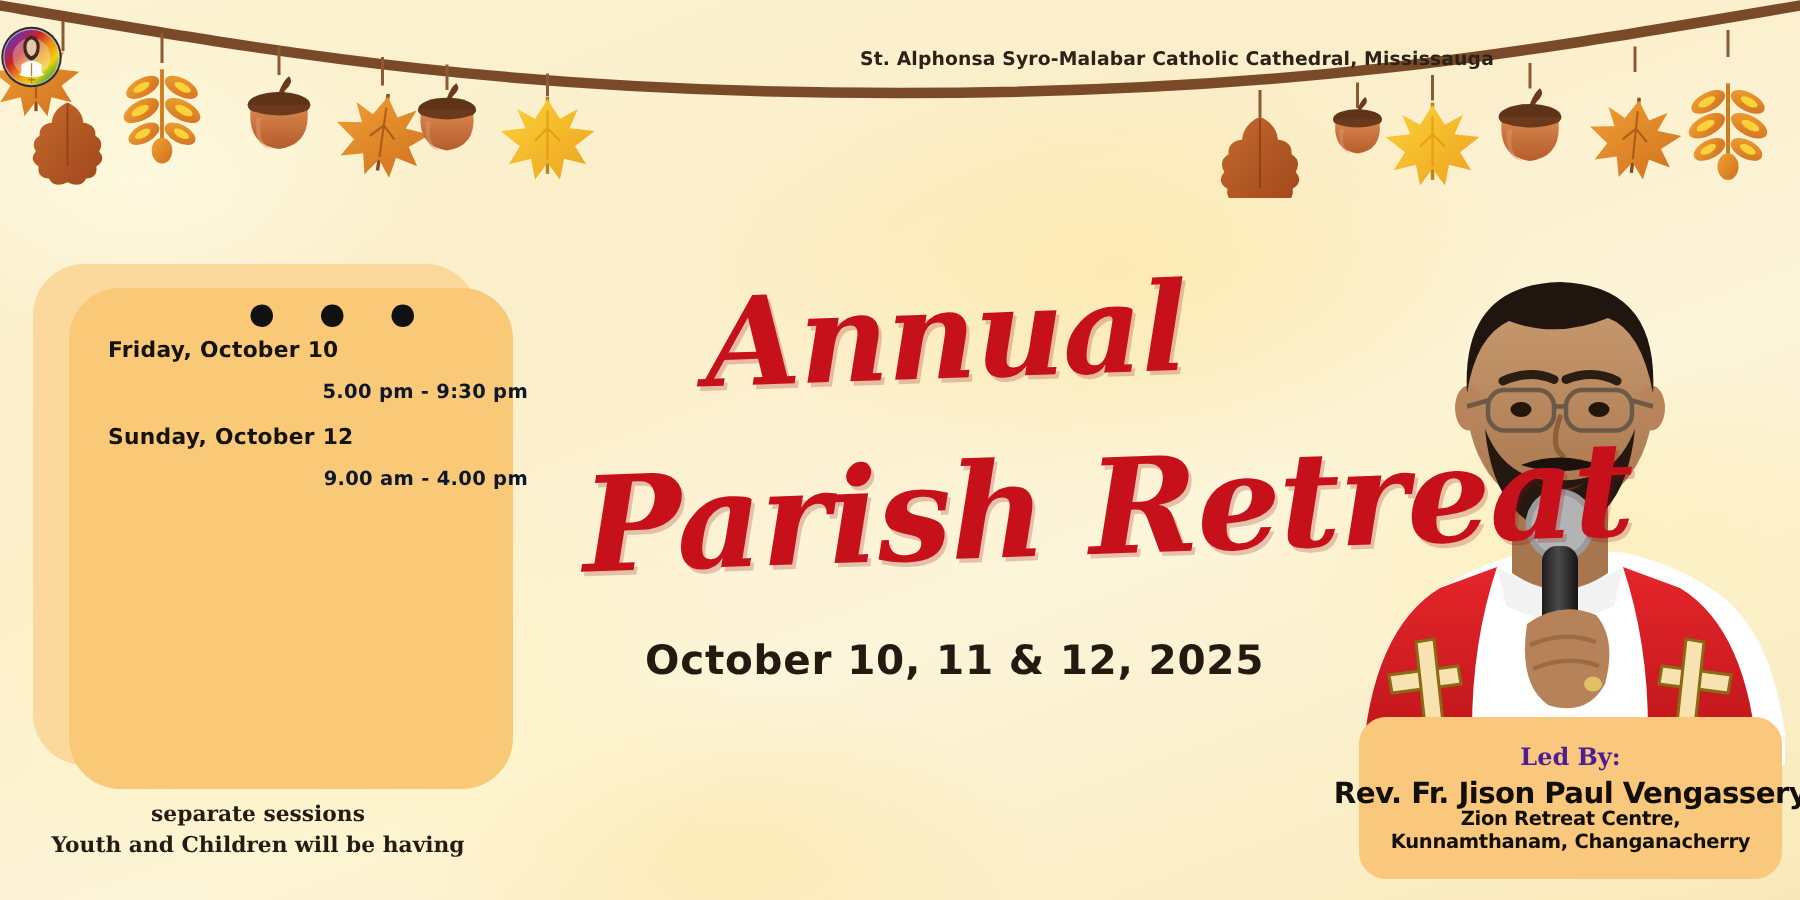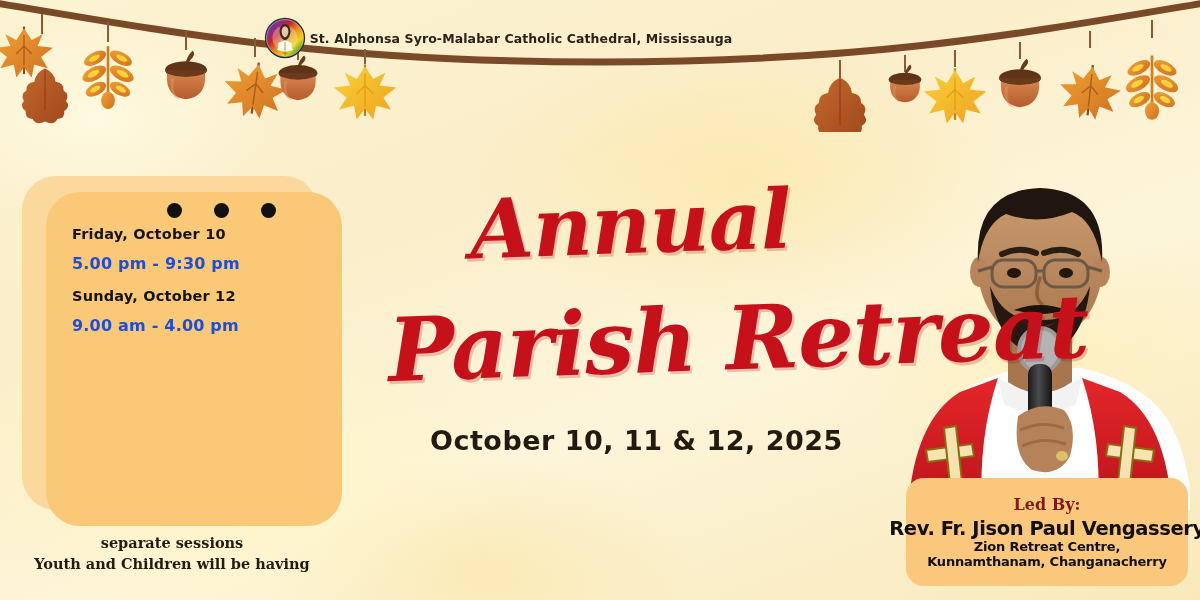--- a/index.html
+++ b/index.html
@@ -16,21 +16,21 @@
       radial-gradient(ellipse 330px 180px at 88% 60%, rgba(253,240,190,0.85) 0%, rgba(253,240,190,0) 70%),
       radial-gradient(ellipse 300px 160px at 40% 95%, rgba(249,228,160,0.55) 0%, rgba(249,228,160,0) 72%),
       radial-gradient(ellipse 260px 150px at 8% 20%, rgba(255,250,225,0.9) 0%, rgba(255,250,225,0) 70%),
       linear-gradient(160deg,#fcf3d2 0%,#fbeeca 35%,#fdf5da 62%,#f9e9ba 100%);
   }
   
   #garland{position:absolute;left:0;top:0;width:1200px;height:132px;}
   
   #header{
     position:absolute;left:0;top:18px;width:996px;height:40px;
-    display:flex;align-items:center;justify-content:center;gap:4px;z-index:6;
+    display:flex;align-items:center;justify-content:space-between;gap:4px;z-index:6;
   }
   #logo{width:42px;height:42px;flex:0 0 auto;}
   #orgname{
     font-family:"DejaVu Sans",sans-serif;
     font-size:12.5px;font-weight:bold;color:#2b2218;letter-spacing:.1px;
     white-space:nowrap;
   }
   
   #sched-wrap{position:absolute;left:22px;top:176px;width:320px;height:260px;z-index:4;}
   #sched-back{
@@ -43,22 +43,22 @@
   }
   #dots{position:absolute;left:110px;top:7px;width:130px;height:22px;display:flex;gap:32px;align-items:center;justify-content:center;z-index:7;}
   .dot{width:15px;height:15px;border-radius:50%;background:#111;}
   #sched-list{position:absolute;left:26px;top:34px;width:286px;}
   .day{
     font-family:"DejaVu Sans",sans-serif;font-weight:bold;
     font-size:14.5px;color:#16120d;letter-spacing:.2px;
   }
   .time{
     font-family:"DejaVu Sans",sans-serif;font-weight:bold;
-    font-size:16px;color:#1d4ed8;letter-spacing:.2px;
-    text-align:left;padding-right:6px;
+    font-size:13px;color:#0f172a;letter-spacing:.2px;
+    text-align:right;padding-right:6px;
   }
   .blk{margin-bottom:15px;}
   .blk .time{margin-top:12px;}
   #note{
     position:absolute;left:24px;top:532px;width:296px;z-index:5;
     text-align:center;font-family:"DejaVu Serif",serif;font-weight:bold;
     font-size:14.5px;line-height:1.45;color:#241c12;
   }
   
   #title1,#title2{
@@ -76,21 +76,21 @@
   }
   
   #photo{position:absolute;right:10px;top:150px;width:300px;height:360px;z-index:2;}
   
   #ledby{
     position:absolute;left:906px;top:478px;width:282px;height:108px;
     background:#f9c87c;border-radius:18px;z-index:5;
     display:flex;flex-direction:column;align-items:center;justify-content:center;
     padding:4px 6px;box-sizing:border-box;
   }
-  #ledby-label{font-family:"DejaVu Serif",serif;font-weight:bold;font-size:16px;color:#7f1d1d;margin-bottom:3px;}
+  #ledby-label{font-family:"DejaVu Serif",serif;font-weight:bold;font-size:16px;color:#4c1d95;margin-bottom:3px;}
   #ledby-name{font-family:"DejaVu Sans",sans-serif;font-weight:bold;font-size:19.5px;color:#120e08;letter-spacing:-.4px;white-space:nowrap;}
   #ledby-c1,#ledby-c2{font-family:"DejaVu Sans",sans-serif;font-weight:bold;font-size:13px;color:#120e08;letter-spacing:-.2px;white-space:nowrap;line-height:1.15;}
 </style>
 </head>
 <body>
 
 <div id="poster">
 
   <svg id="garland" viewBox="0 0 1200 132" xmlns="http://www.w3.org/2000/svg">
     <defs>

